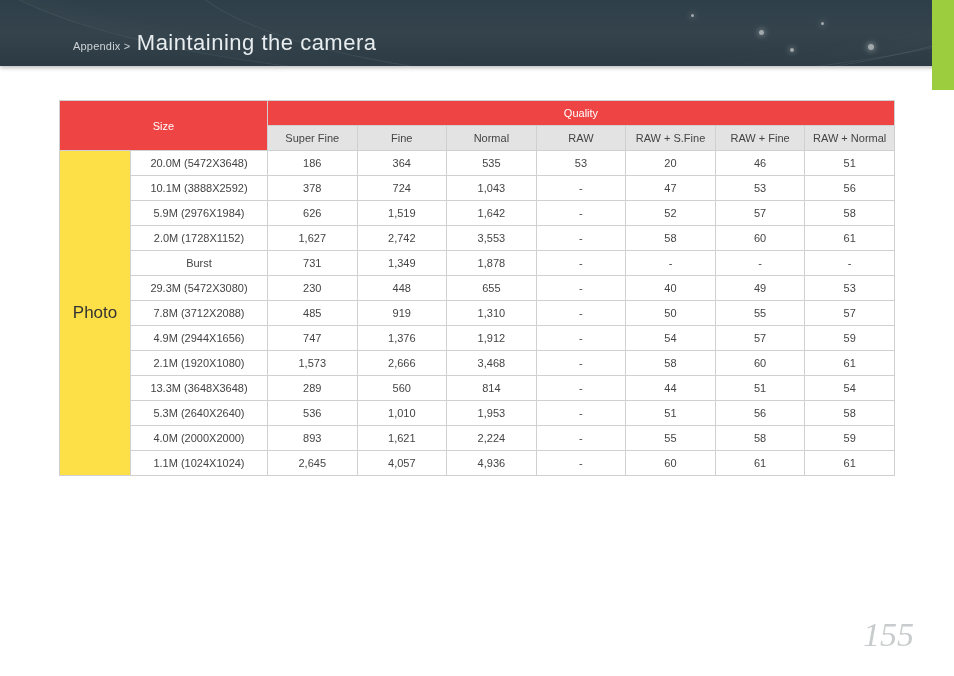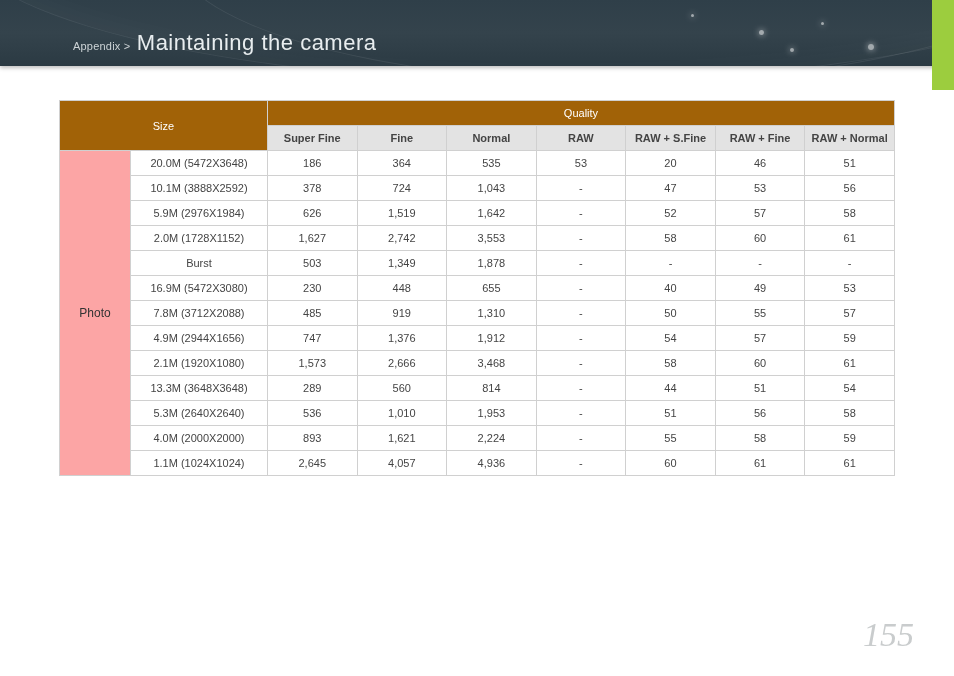--- a/index.html
+++ b/index.html
@@ -14,25 +14,25 @@
   .dots span:nth-child(3){right:90px;top:22px;width:3px;height:3px;}
   .dots span:nth-child(4){right:120px;top:48px;width:4px;height:4px;}
   .dots span:nth-child(5){right:40px;top:44px;width:6px;height:6px;}
   .tab{position:absolute;right:0;top:0;height:90px;width:22px;background:#9ccd3e;}
   .breadcrumb{position:absolute;left:56px;bottom:10px;color:#e8edef;font-weight:300;}
   .breadcrumb .pre{font-size:11px;letter-spacing:.2px;color:#cdd3d6;margin-left:17px;}
   .breadcrumb .title{font-size:22px;letter-spacing:.5px;font-weight:300;margin-left:2px;text-align:center;}
   .page{padding:34px 42px 0 42px;}
   table{border-collapse:collapse;width:836px;margin:0 auto;font-size:11px;}
   th,td{border:1px solid #d0d0d0;padding:6px 4px;text-align:center;vertical-align:middle;}
-  thead th{background:#a16207;color:#fff;font-weight:400;font-size:11px;}
-  thead tr:nth-child(2) th{background:#e3e3e3;color:#444;font-weight:bold;}
+  thead th{background:#ef4444;color:#fff;font-weight:400;font-size:11px;}
+  thead tr:nth-child(2) th{background:#e3e3e3;color:#444;}
   .sizecol{width:124px;}
   .datacol{width:78px;}
-  .photocell{background:#fca5a5;font-size:12px;color:#333;width:60px;}
+  .photocell{background:#fde047;font-size:17px;color:#333;width:60px;}
   tbody td{color:#444;}
   .pgnum{position:absolute;right:40px;bottom:22px;font-family:"Times New Roman",serif;font-style:italic;font-size:34px;color:#c9cccd;font-weight:400;text-align:right;}
   .wrap{position:relative;width:954px;height:676px;}
 </style>
 </head>
 <body>
 <div class="wrap">
 
 <div class="banner">
   <div class="dots">
@@ -103,30 +103,30 @@
             <td class="datacol">1,627</td>
             <td class="datacol">2,742</td>
             <td class="datacol">3,553</td>
             <td class="datacol">-</td>
             <td class="datacol">58</td>
             <td class="datacol">60</td>
             <td class="datacol">61</td>
           </tr>
           <tr>
             <td class="sizecol">Burst</td>
-            <td class="datacol">503</td>
+            <td class="datacol">731</td>
             <td class="datacol">1,349</td>
             <td class="datacol">1,878</td>
             <td class="datacol">-</td>
             <td class="datacol">-</td>
             <td class="datacol">-</td>
             <td class="datacol">-</td>
           </tr>
           <tr>
-            <td class="sizecol">16.9M (5472X3080)</td>
+            <td class="sizecol">29.3M (5472X3080)</td>
             <td class="datacol">230</td>
             <td class="datacol">448</td>
             <td class="datacol">655</td>
             <td class="datacol">-</td>
             <td class="datacol">40</td>
             <td class="datacol">49</td>
             <td class="datacol">53</td>
           </tr>
           <tr>
             <td class="sizecol">7.8M (3712X2088)</td>

